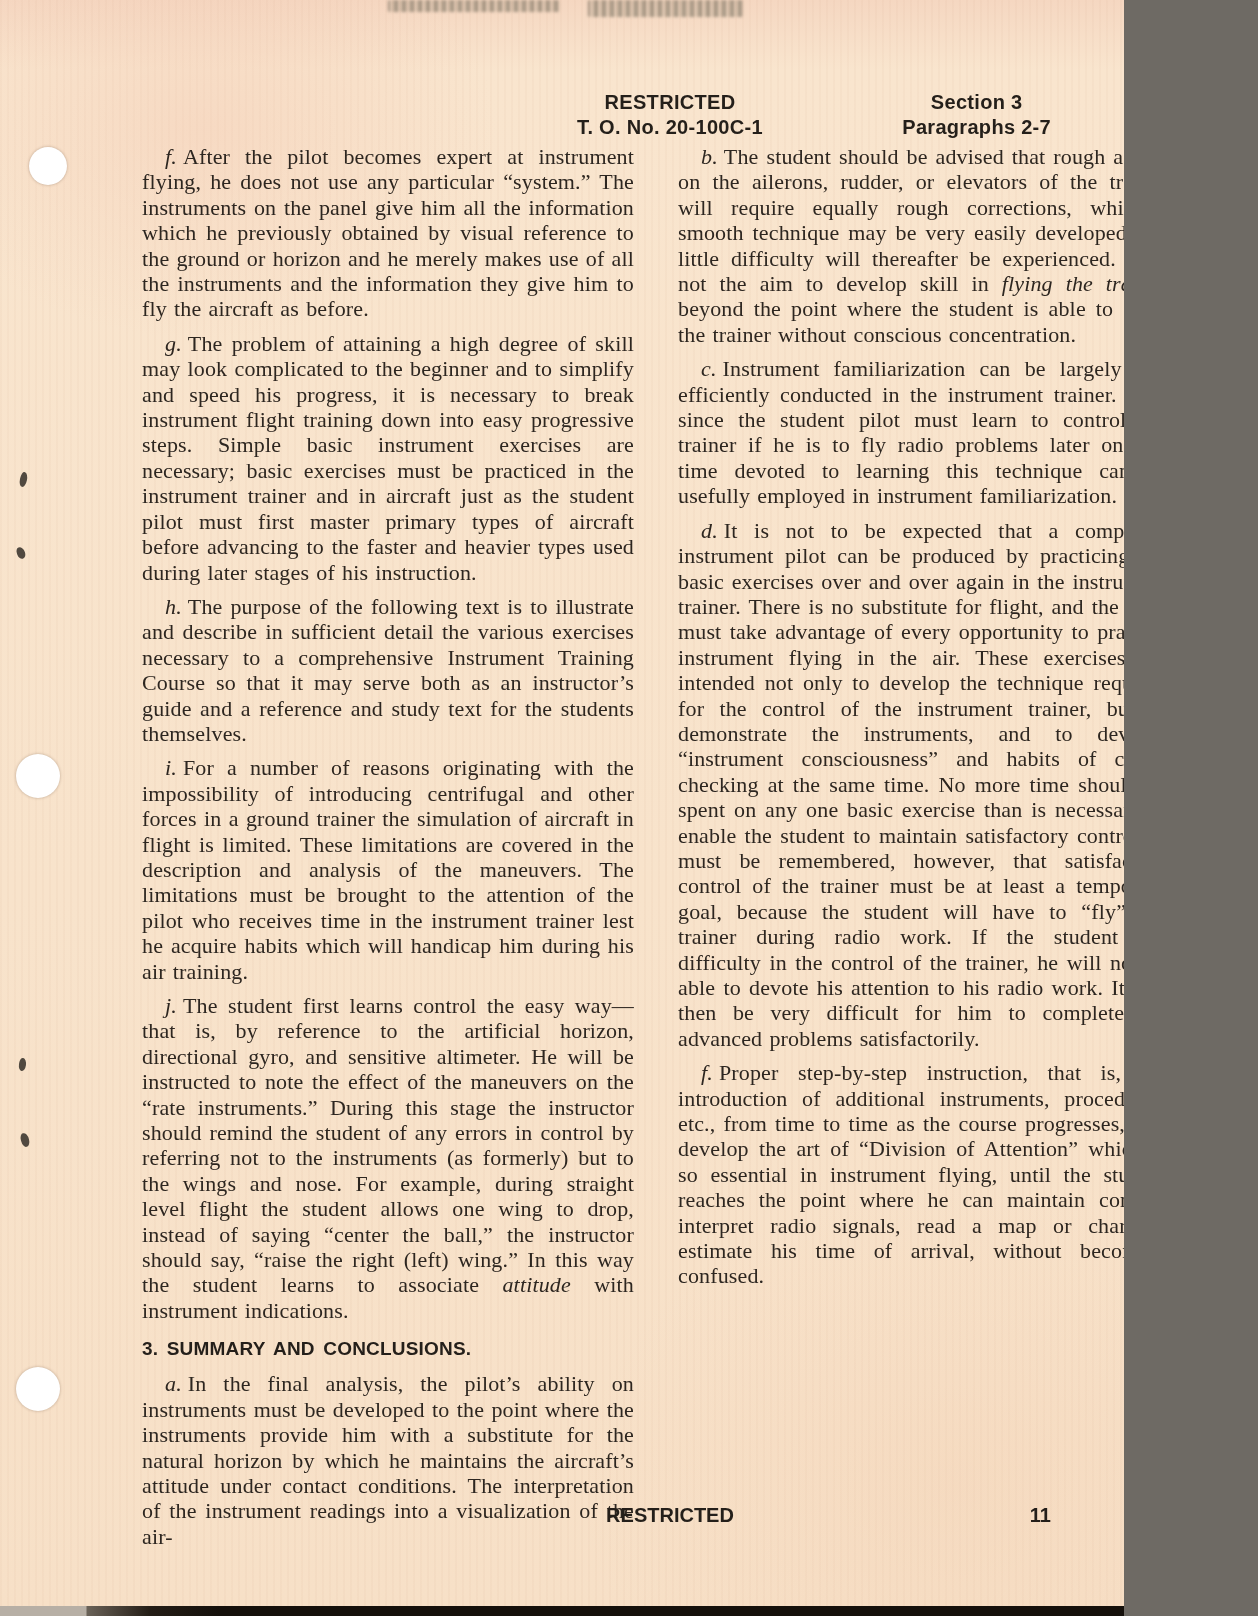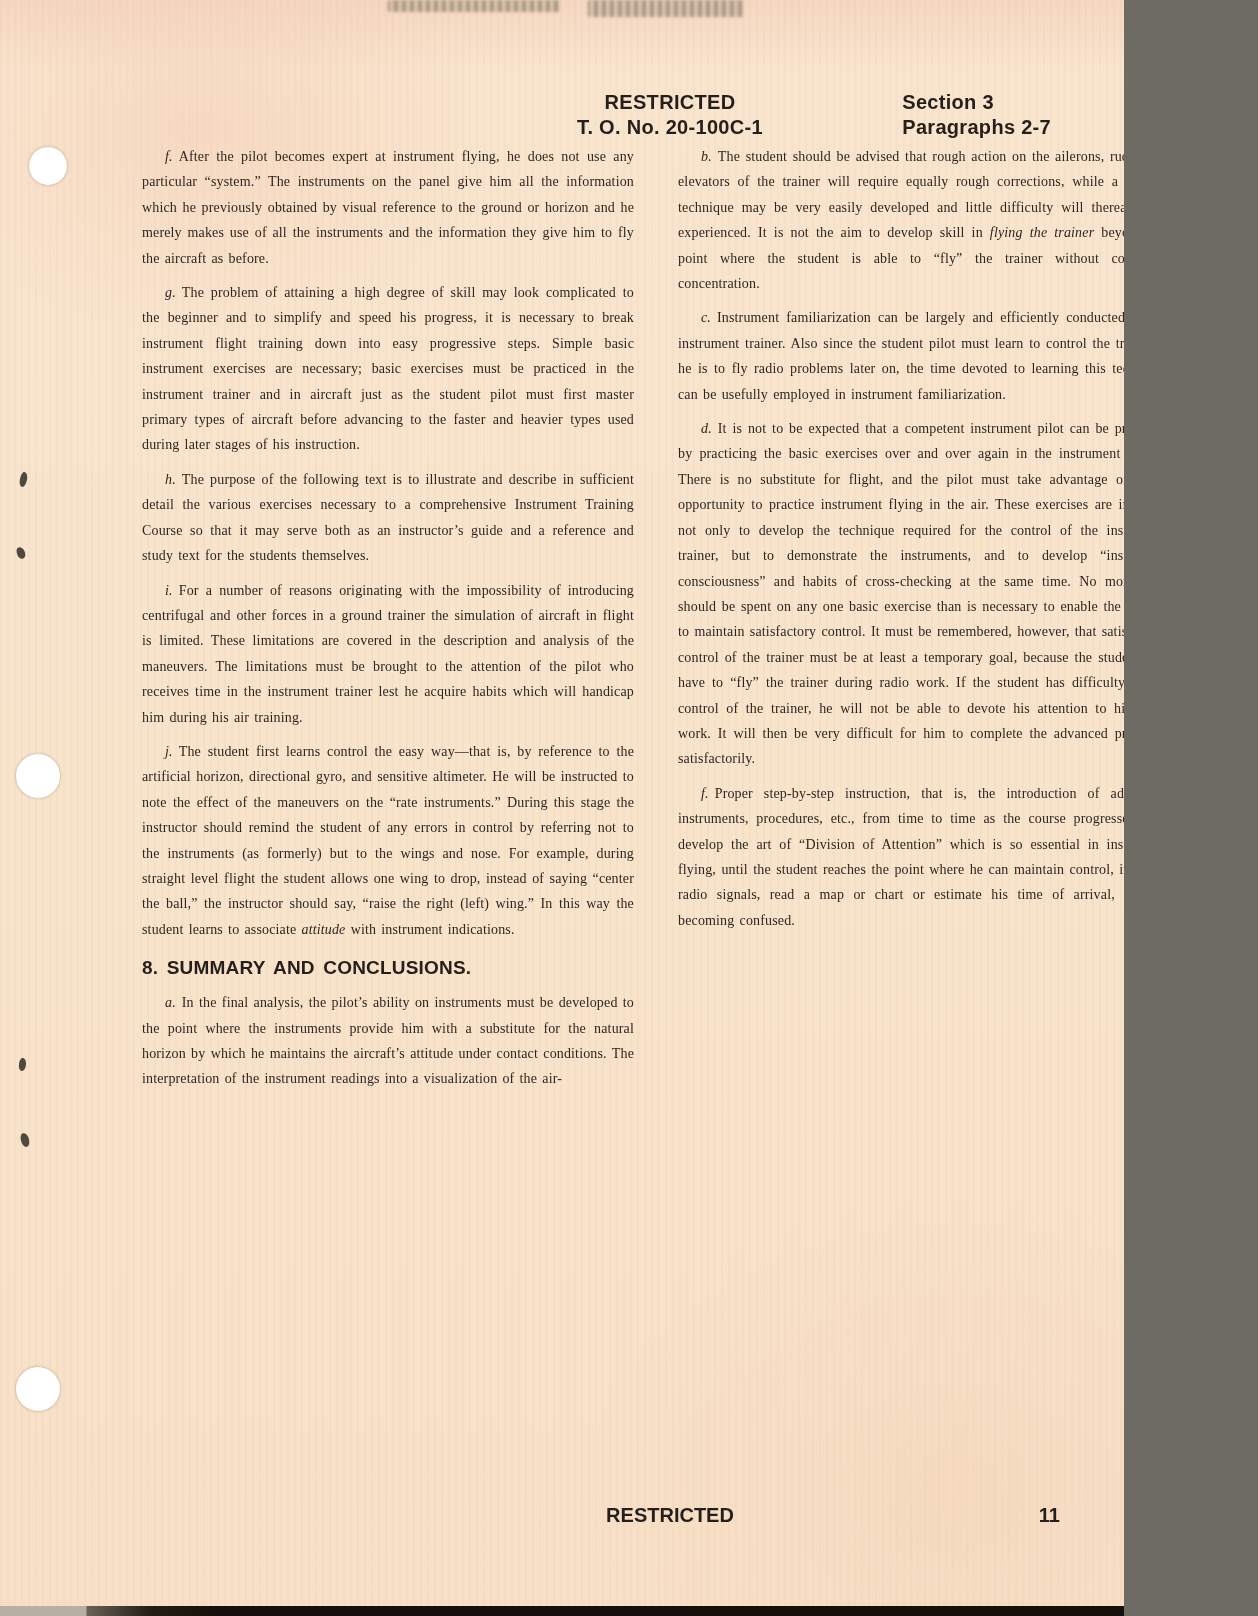--- a/index.html
+++ b/index.html
@@ -10,33 +10,33 @@
     background-image:
       radial-gradient(ellipse 420px 300px at 18% 8%, rgba(243,199,176,.38), transparent 70%),
       radial-gradient(ellipse 520px 420px at 85% 92%, rgba(241,203,172,.28), transparent 72%),
       repeating-linear-gradient(90deg, rgba(190,140,110,.05) 0 2px, transparent 2px 7px),
       linear-gradient(180deg,#f5d7c1 0px,#f9e5ce 70px,#f8e3cb 55%,#f7e0c7 100%);
   }
   
   .hdr-center{position:absolute;top:90px;left:470px;width:400px;text-align:center;
     font-family:"Liberation Sans",sans-serif;font-weight:700;font-size:20px;line-height:25px;
     letter-spacing:.3px;color:#241f1a;}
-  .hdr-right{position:absolute;top:90px;right:73px;text-align:left;
+  .hdr-right{position:absolute;top:90px;right:73px;text-align:center;
     font-family:"Liberation Sans",sans-serif;font-weight:700;font-size:20px;line-height:25px;
     letter-spacing:.3px;color:#241f1a;}
   .ftr-center{position:absolute;top:1504px;left:470px;width:400px;text-align:center;
     font-family:"Liberation Sans",sans-serif;font-weight:700;font-size:20px;color:#241f1a;}
-  .ftr-page{position:absolute;top:1504px;right:64px;
+  .ftr-page{position:absolute;top:1504px;right:73px;
     font-family:"Liberation Sans",sans-serif;font-weight:700;font-size:20px;color:#241f1a;}
   
   .columns{position:absolute;left:142px;top:144px;width:1026px;display:flex;gap:44px;}
   .col{width:492px;}
   .col.right{width:490px;}
   .para{margin:0 0 9px;text-align:justify;text-indent:23px;
-    font-size:14px;line-height:25.4px;word-spacing:1.5px;letter-spacing:.15px;}
+    font-size:22px;line-height:25.4px;word-spacing:1.5px;letter-spacing:.15px;}
   .para.no-indent{text-indent:0;}
   .letter{font-style:italic;margin-right:6px;}
   .italic{font-style:italic;}
   .section-heading{font-family:"Liberation Sans",sans-serif;font-weight:700;font-size:19px;
     letter-spacing:.2px;margin:15px 0 11px;color:#241f1a;word-spacing:3px;}
   
   .hole{position:absolute;background:#ffffff;border-radius:50%;
     box-shadow:0 0 3px rgba(120,90,70,.45);}
   .hole.h1{left:29px;top:147px;width:38px;height:38px;}
   .hole.h2{left:16px;top:754px;width:44px;height:44px;}
@@ -78,21 +78,21 @@
     <div>Paragraphs 2-7</div>
   </div>
 
   <div class="columns">
     <div class="col left" id="col-left">
         <p class="para"><span class="letter">f.</span><span>After the pilot becomes expert at instrument flying, he does not use any particular “system.” The instruments on the panel give him all the information which he previously obtained by visual reference to the ground or horizon and he merely makes use of all the instruments and the information they give him to fly the aircraft as before.</span></p>
         <p class="para"><span class="letter">g.</span><span>The problem of attaining a high degree of skill may look complicated to the beginner and to simplify and speed his progress, it is necessary to break instrument flight training down into easy progressive steps. Simple basic instrument exercises are necessary; basic exercises must be practiced in the instrument trainer and in aircraft just as the student pilot must first master primary types of aircraft before advancing to the faster and heavier types used during later stages of his instruction.</span></p>
         <p class="para"><span class="letter">h.</span><span>The purpose of the following text is to illustrate and describe in sufficient detail the various exercises necessary to a comprehensive Instrument Training Course so that it may serve both as an instructor’s guide and a reference and study text for the students themselves.</span></p>
         <p class="para"><span class="letter">i.</span><span>For a number of reasons originating with the impossibility of introducing centrifugal and other forces in a ground trainer the simulation of aircraft in flight is limited. These limitations are covered in the description and analysis of the maneuvers. The limitations must be brought to the attention of the pilot who receives time in the instrument trainer lest he acquire habits which will handicap him during his air training.</span></p>
         <p class="para"><span class="letter">j.</span><span>The student first learns control the easy way—that is, by reference to the artificial horizon, directional gyro, and sensitive altimeter. He will be instructed to note the effect of the maneuvers on the “rate instruments.” During this stage the instructor should remind the student of any errors in control by referring not to the instruments (as formerly) but to the wings and nose. For example, during straight level flight the student allows one wing to drop, instead of saying “center the ball,” the instructor should say, “raise the right (left) wing.” In this way the student learns to associate </span><span class="italic">attitude</span><span> with instrument indications.</span></p>
-        <div class="section-heading">8. SUMMARY AND CONCLUSIONS.</div>
+        <div class="section-heading">3. SUMMARY AND CONCLUSIONS.</div>
         <p class="para"><span class="letter">a.</span><span>In the final analysis, the pilot’s ability on instruments must be developed to the point where the instruments provide him with a substitute for the natural horizon by which he maintains the aircraft’s attitude under contact conditions. The interpretation of the instrument readings into a visualization of the air-</span></p>
       </div>
     <div class="col right" id="col-right">
         <p class="para"><span class="letter">b.</span><span>The student should be advised that rough action on the ailerons, rudder, or elevators of the trainer will require equally rough corrections, while a smooth technique may be very easily developed and little difficulty will thereafter be experienced. It is not the aim to develop skill in </span><span class="italic">flying the trainer</span><span> beyond the point where the student is able to “fly” the trainer without conscious concentration.</span></p>
         <p class="para"><span class="letter">c.</span><span>Instrument familiarization can be largely and efficiently conducted in the instrument trainer. Also since the student pilot must learn to control the trainer if he is to fly radio problems later on, the time devoted to learning this technique can be usefully employed in instrument familiarization.</span></p>
         <p class="para"><span class="letter">d.</span><span>It is not to be expected that a competent instrument pilot can be produced by practicing the basic exercises over and over again in the instrument trainer. There is no substitute for flight, and the pilot must take advantage of every opportunity to practice instrument flying in the air. These exercises are intended not only to develop the technique required for the control of the instrument trainer, but to demonstrate the instruments, and to develop “instrument consciousness” and habits of cross-checking at the same time. No more time should be spent on any one basic exercise than is necessary to enable the student to maintain satisfactory control. It must be remembered, however, that satisfactory control of the trainer must be at least a temporary goal, because the student will have to “fly” the trainer during radio work. If the student has difficulty in the control of the trainer, he will not be able to devote his attention to his radio work. It will then be very difficult for him to complete the advanced problems satisfactorily.</span></p>
         <p class="para"><span class="letter">f.</span><span>Proper step-by-step instruction, that is, the introduction of additional instruments, procedures, etc., from time to time as the course progresses, will develop the art of “Division of Attention” which is so essential in instrument flying, until the student reaches the point where he can maintain control, interpret radio signals, read a map or chart or estimate his time of arrival, without becoming confused.</span></p>
       </div>
   </div>
 

